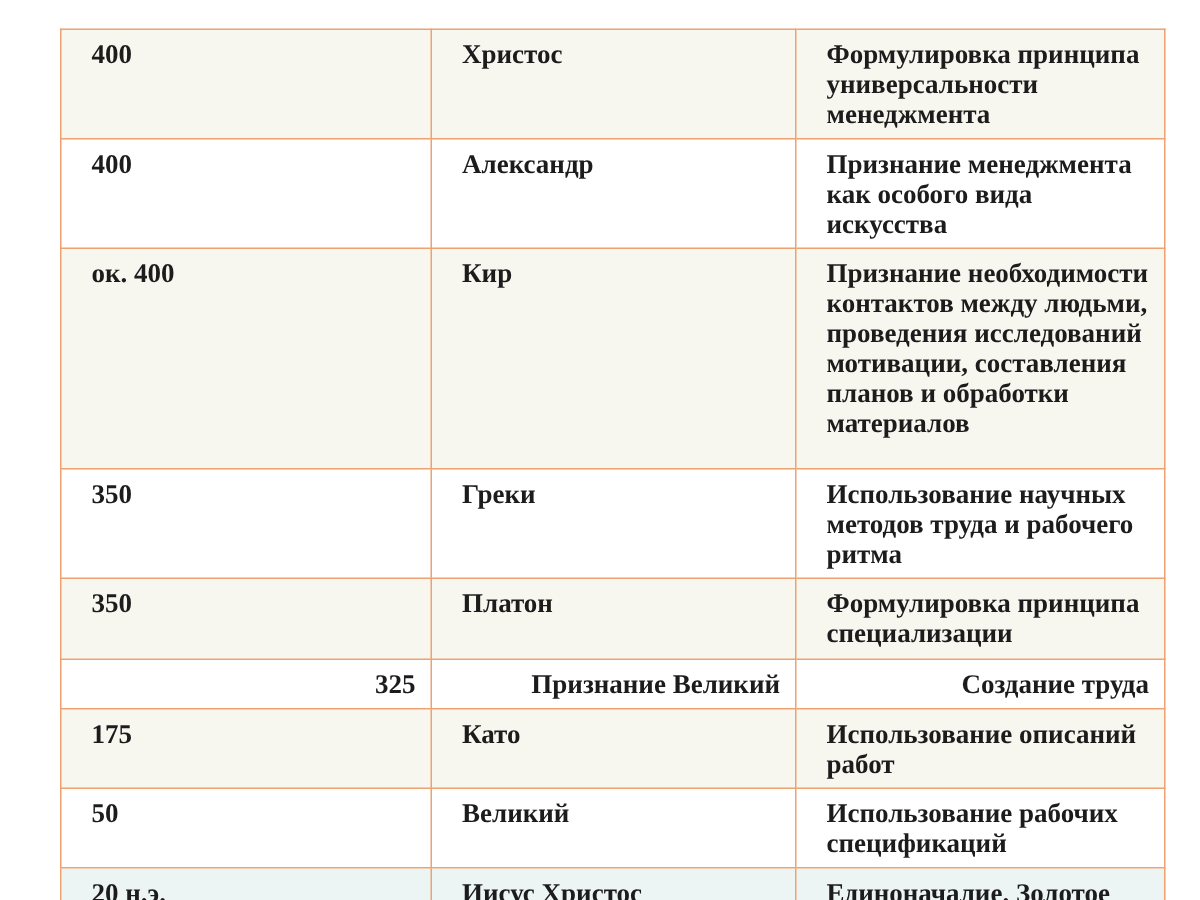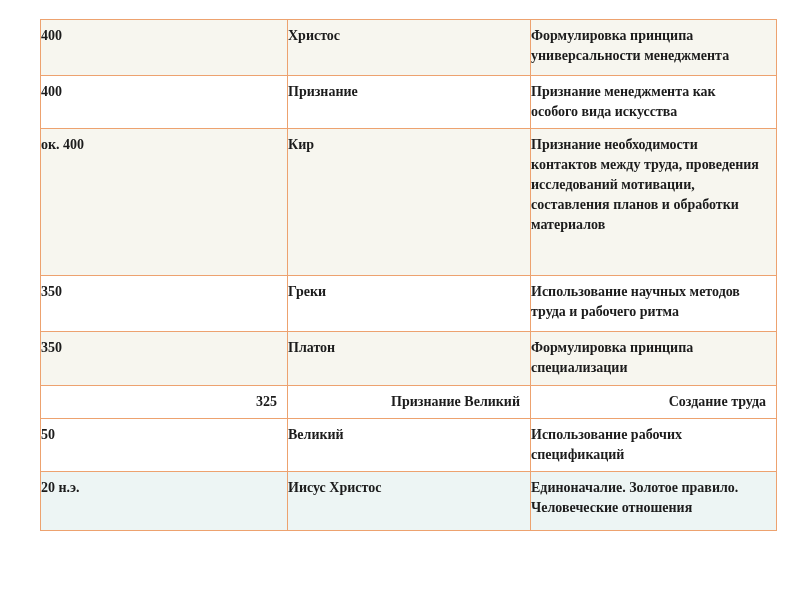--- a/index.html
+++ b/index.html
@@ -21,23 +21,23 @@
     border-collapse: collapse;
     width: 736px;
     table-layout: fixed;
   }
   col.c1 { width: 247px; }
   col.c2 { width: 243px; }
   col.c3 { width: 246px; }
   td.cell {
     border: 1px solid var(--border-color, #eda26f);
     vertical-align: top;
-    padding: 6px 10px 6px 0;
+    padding: 6px 10px 6px 20px;
     font-weight: bold;
-    font-size: 14px;
+    font-size: 18px;
     line-height: 20px;
     color: var(--text-color, #1c1c1c);
     word-wrap: break-word;
   }
   tr.row-white  { background: var(--row-white, #ffffff); }
   tr.row-tint   { background: var(--row-tint, #f7f6ef); }
   tr.row-cool   { background: var(--row-cool, #edf5f4); }
   tr.h56  { height: 56px; }
   tr.h52  { height: 52px; }
   tr.h121 { height: 147px; }
@@ -57,43 +57,48 @@
         <col class="c3">
     </colgroup>
     <tbody>
       <tr class="row-tint h56">
         <td class="cell">400</td>
         <td class="cell">Христос</td>
         <td class="cell">Формулировка принципа универсальности менеджмента</td>
       </tr>
       <tr class="row-white h52">
         <td class="cell">400</td>
-        <td class="cell">Признание</td>
+        <td class="cell">Александр</td>
         <td class="cell">Признание менеджмента как особого вида искусства</td>
       </tr>
       <tr class="row-tint h121">
         <td class="cell">ок. 400</td>
         <td class="cell">Кир</td>
-        <td class="cell">Признание необходимости контактов между труда, проведения исследований мотивации, составления планов и обработки материалов</td>
+        <td class="cell">Признание необходимости контактов между людьми, проведения исследований мотивации, составления планов и обработки материалов</td>
       </tr>
       <tr class="row-white h56">
         <td class="cell">350</td>
         <td class="cell">Греки</td>
         <td class="cell">Использование научных методов труда и рабочего ритма</td>
       </tr>
       <tr class="row-tint h54">
         <td class="cell">350</td>
         <td class="cell">Платон</td>
         <td class="cell">Формулировка принципа специализации</td>
       </tr>
       <tr class="row-white h32">
         <td class="cell">325</td>
         <td class="cell">Признание Великий</td>
         <td class="cell">Создание труда</td>
       </tr>
+      <tr class="row-tint h33">
+        <td class="cell">175</td>
+        <td class="cell">Като</td>
+        <td class="cell">Использование описаний работ</td>
+      </tr>
       <tr class="row-white h52">
         <td class="cell">50</td>
         <td class="cell">Великий</td>
         <td class="cell">Использование рабочих спецификаций</td>
       </tr>
       <tr class="row-cool h63">
         <td class="cell">20 н.э.</td>
         <td class="cell">Иисус Христос</td>
         <td class="cell">Единоначалие. Золотое правило. Человеческие отношения</td>
       </tr>

